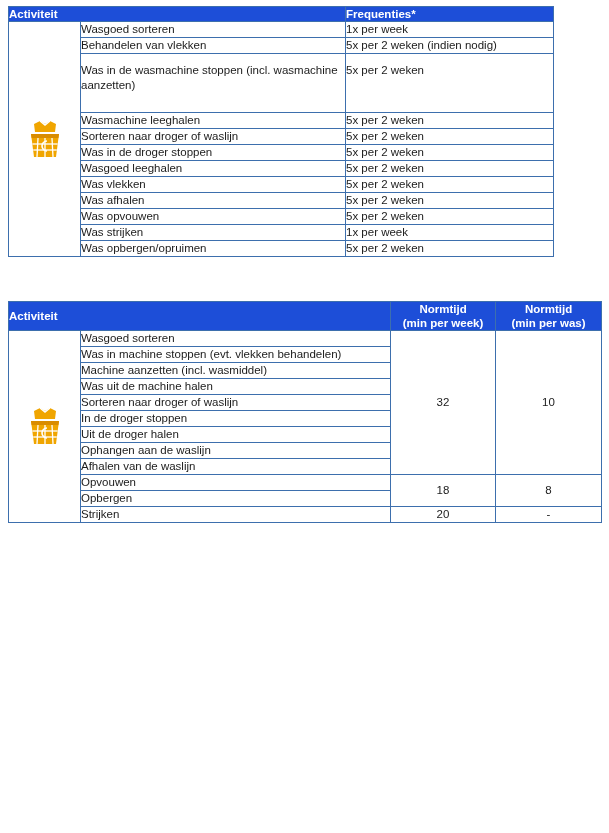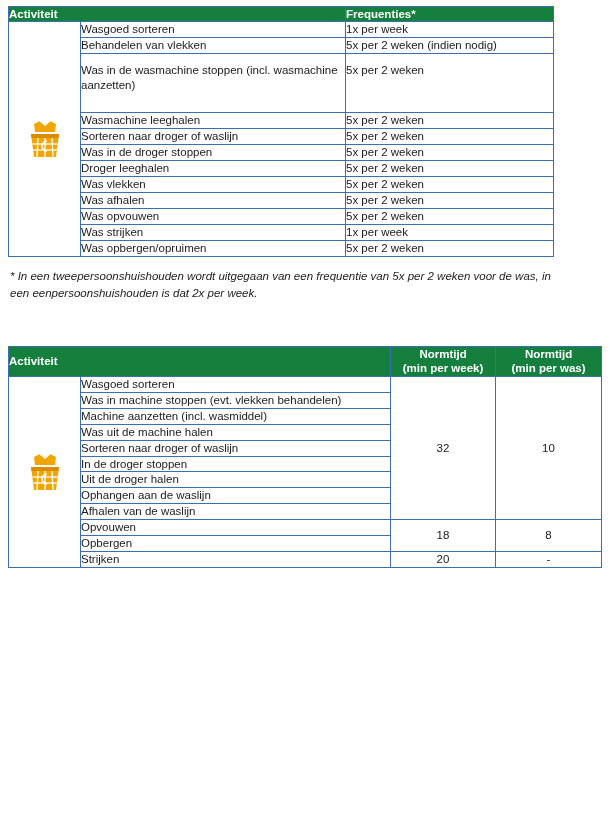--- a/index.html
+++ b/index.html
@@ -26,21 +26,21 @@
     border-collapse: collapse;
     table-layout: fixed;
     font-size: 11.5px;
   }
   table.doc-table td, table.doc-table th {
     border: 1px solid #3d6fad;
     padding: 0;
     vertical-align: middle;
   }
   .hdr {
-    background: #15803d;
+    background: #1d4ed8;
     color: #ffffff;
     font-weight: bold;
     font-size: 11.5px;
     padding: 6px 8px;
     text-align: left;
     line-height: 1.25;
   }
   .hdr.center {
     text-align: center;
   }
@@ -148,21 +148,21 @@
       </tr>
       <tr>
         <td class="cell">Sorteren naar droger of waslijn</td>
         <td class="cell">5x per 2 weken</td>
       </tr>
       <tr>
         <td class="cell">Was in de droger stoppen</td>
         <td class="cell">5x per 2 weken</td>
       </tr>
       <tr>
-        <td class="cell">Droger leeghalen</td>
+        <td class="cell">Wasgoed leeghalen</td>
         <td class="cell">5x per 2 weken</td>
       </tr>
       <tr>
         <td class="cell">Was vlekken</td>
         <td class="cell">5x per 2 weken</td>
       </tr>
       <tr>
         <td class="cell">Was afhalen</td>
         <td class="cell">5x per 2 weken</td>
       </tr>
@@ -174,21 +174,20 @@
         <td class="cell">Was strijken</td>
         <td class="cell">1x per week</td>
       </tr>
       <tr>
         <td class="cell">Was opbergen/opruimen</td>
         <td class="cell">5x per 2 weken</td>
       </tr>
     </tbody>
   </table>
 
-  <div class="footnote">* In een tweepersoonshuishouden wordt uitgegaan van een frequentie van 5x per 2 weken voor de was, in een eenpersoonshuishouden is dat 2x per week.</div>
 
   <div class="gap"></div>
 
   <table class="doc-table" id="table-normtijden">
     <colgroup>
       <col style="width:72px">
       <col style="width:310px">
       <col style="width:105px">
       <col style="width:106px">
     </colgroup>

